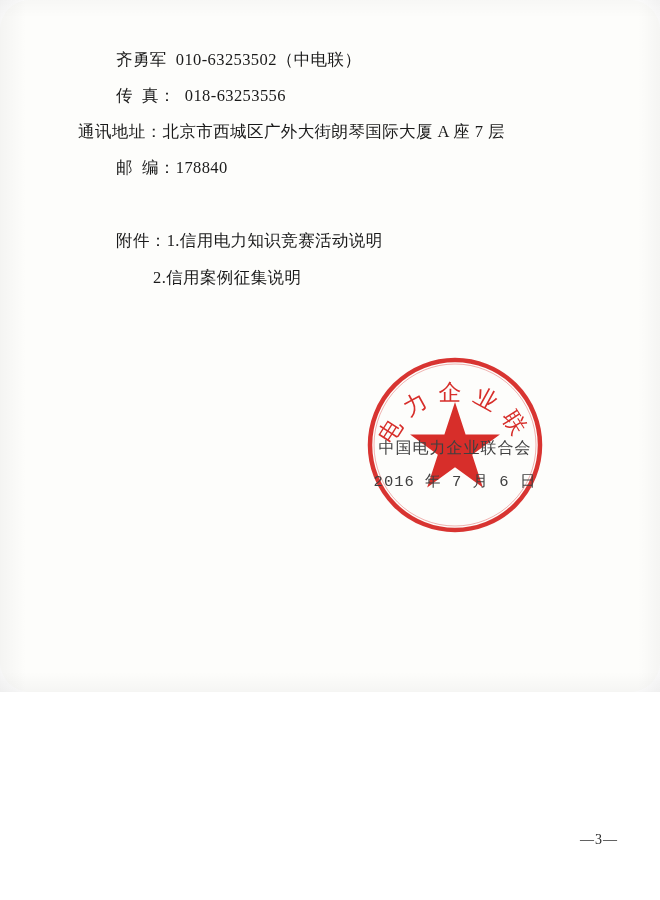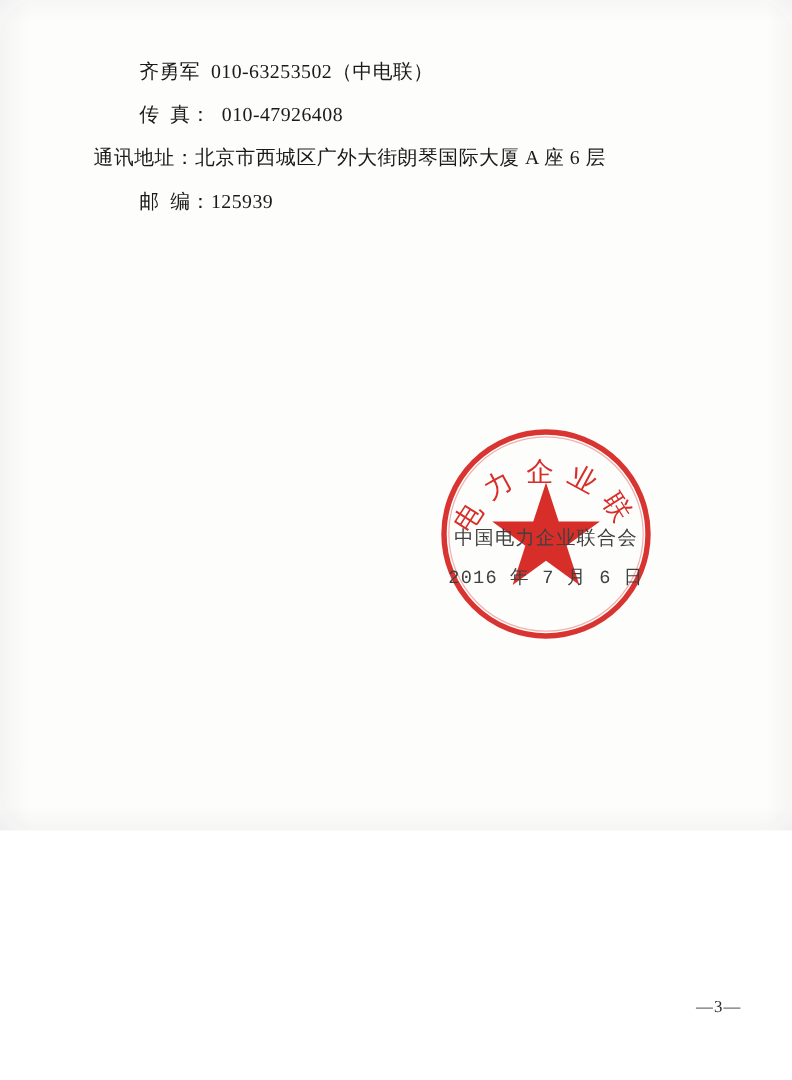--- a/index.html
+++ b/index.html
@@ -103,26 +103,28 @@
   }
 </style>
 </head>
 <body>
 
 <div class="page">
   <div class="scan-tint"></div>
 
   <div class="contact-block">
     <div class="line indent">齐勇军  010-63253502（中电联）</div>
-    <div class="line indent">传  真：  010-47926408</div>
-    <div class="line">通讯地址：北京市西城区广外大街朗琴国际大厦 A 座 6 层</div>
-    <div class="line indent">邮  编：125939</div>
+    <div class="line indent">传  真：  018-63253556</div>
+    <div class="line">通讯地址：北京市西城区广外大街朗琴国际大厦 A 座 7 层</div>
+    <div class="line indent">邮  编：178840</div>
   </div>
 
   <div class="attach-block">
+    <div class="attach-line">附件：1.信用电力知识竞赛活动说明</div>
+    <div class="attach-line sub">2.信用案例征集说明</div>
   </div>
 
   <div class="seal">
     <svg width="190" height="190" viewBox="0 0 190 190" aria-hidden="true">
       <defs>
         <path id="arcpath" d="M 30,105 A 66,66 0 0 1 160,105" fill="none"></path>
       </defs>
       <circle cx="95" cy="95" r="85" fill="none" stroke="#d5231f" stroke-width="4.5" opacity="0.92"></circle>
       <circle cx="95" cy="95" r="81" fill="none" stroke="#d5231f" stroke-width="1" opacity="0.35"></circle>
 

